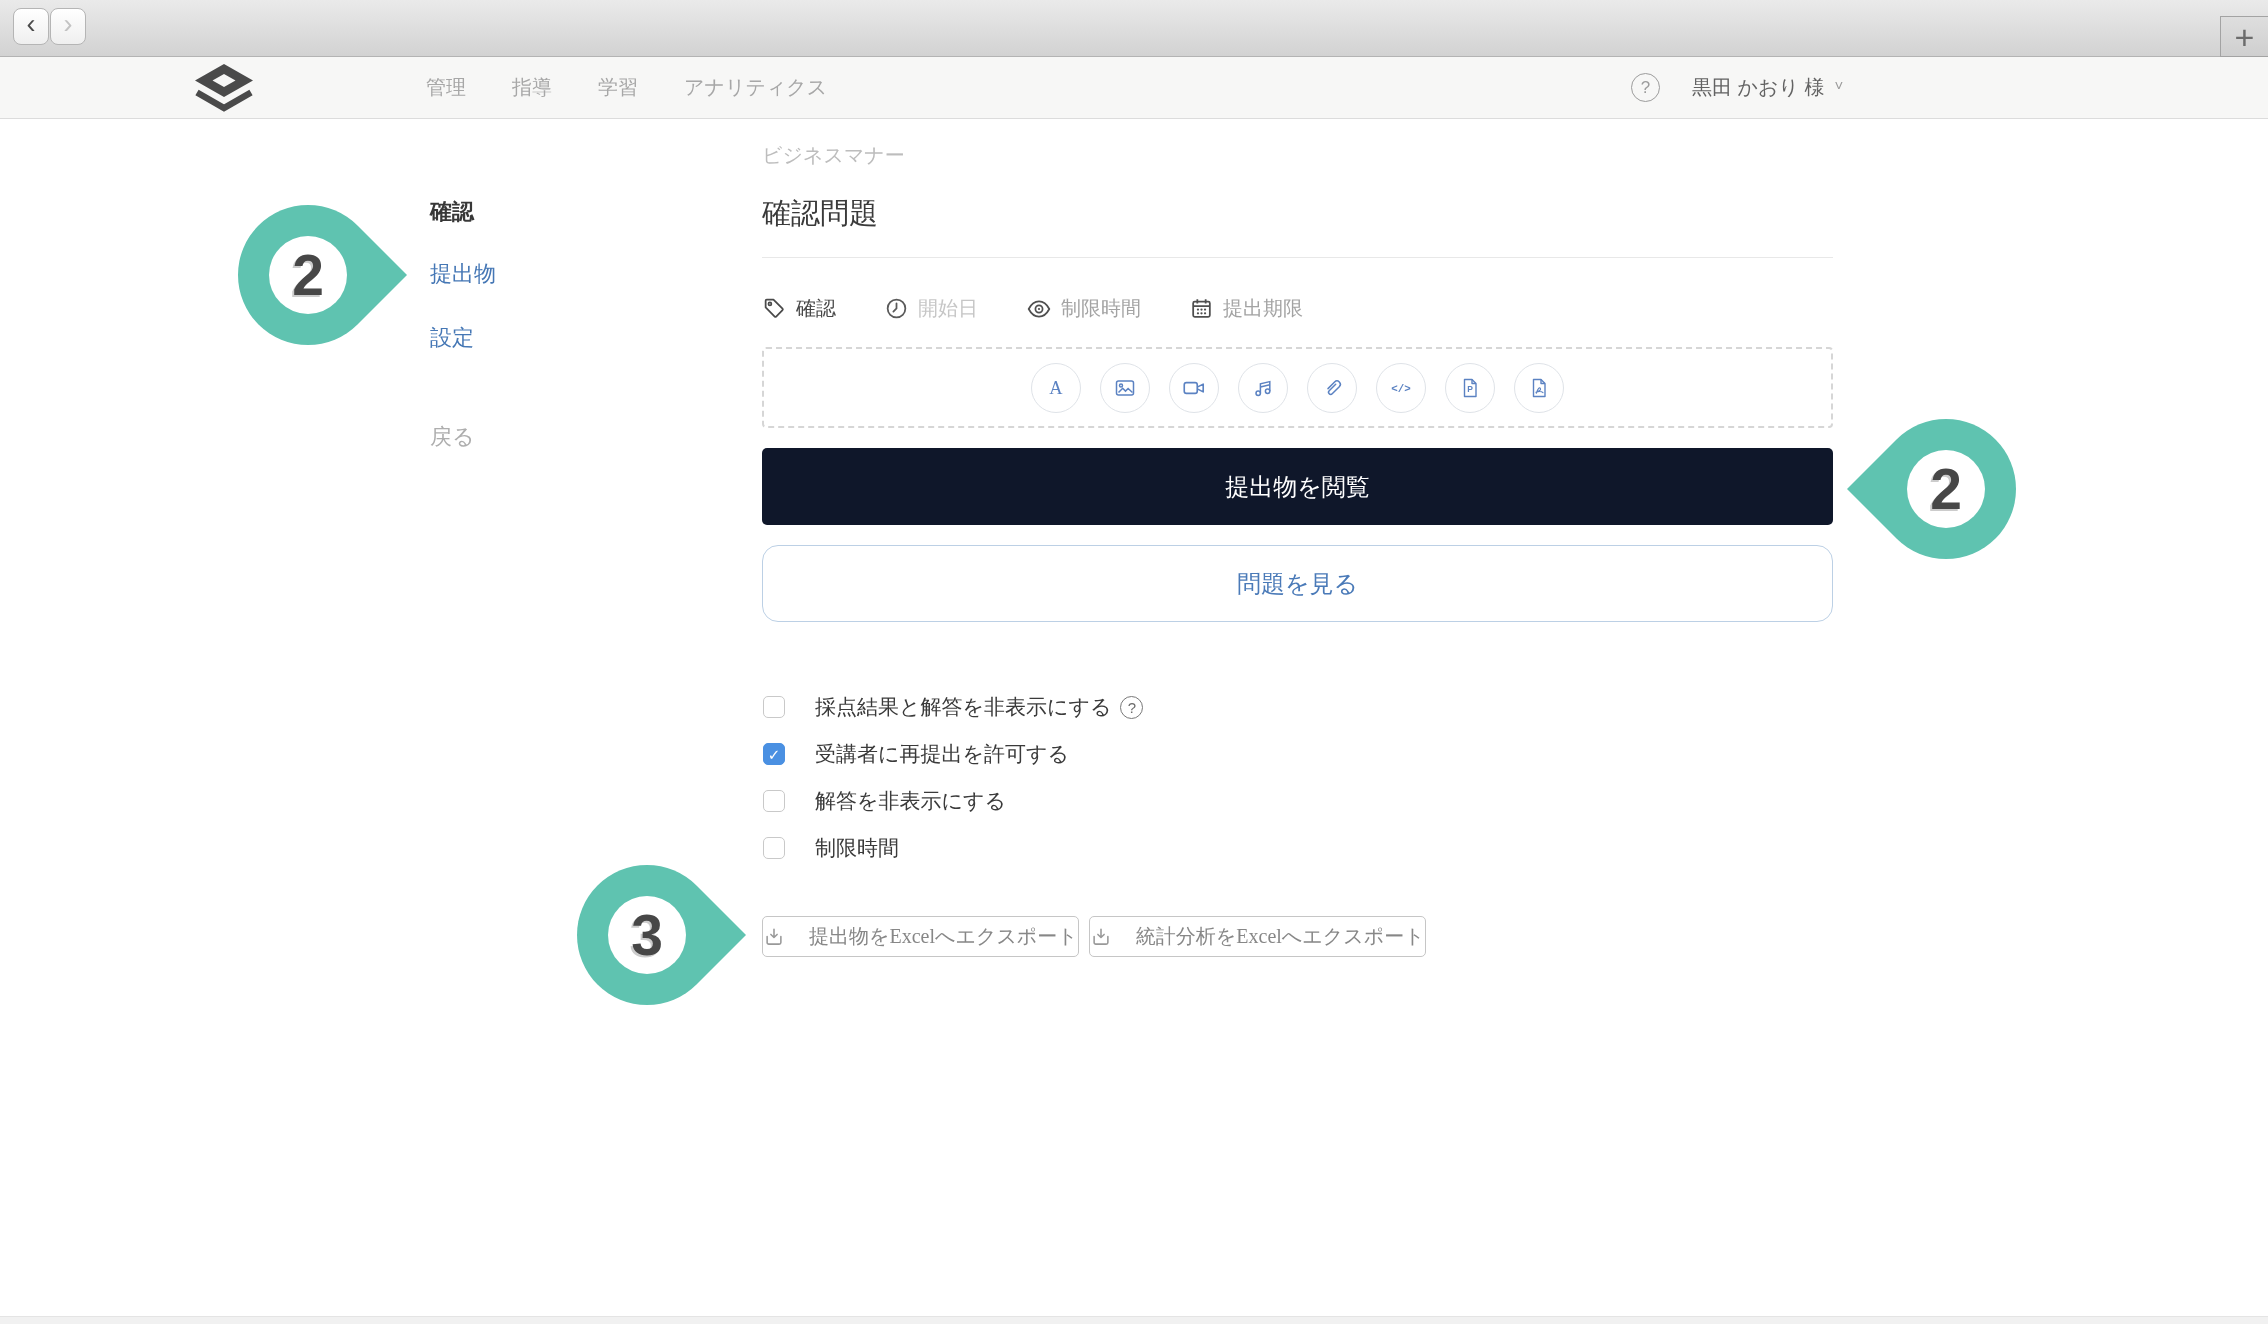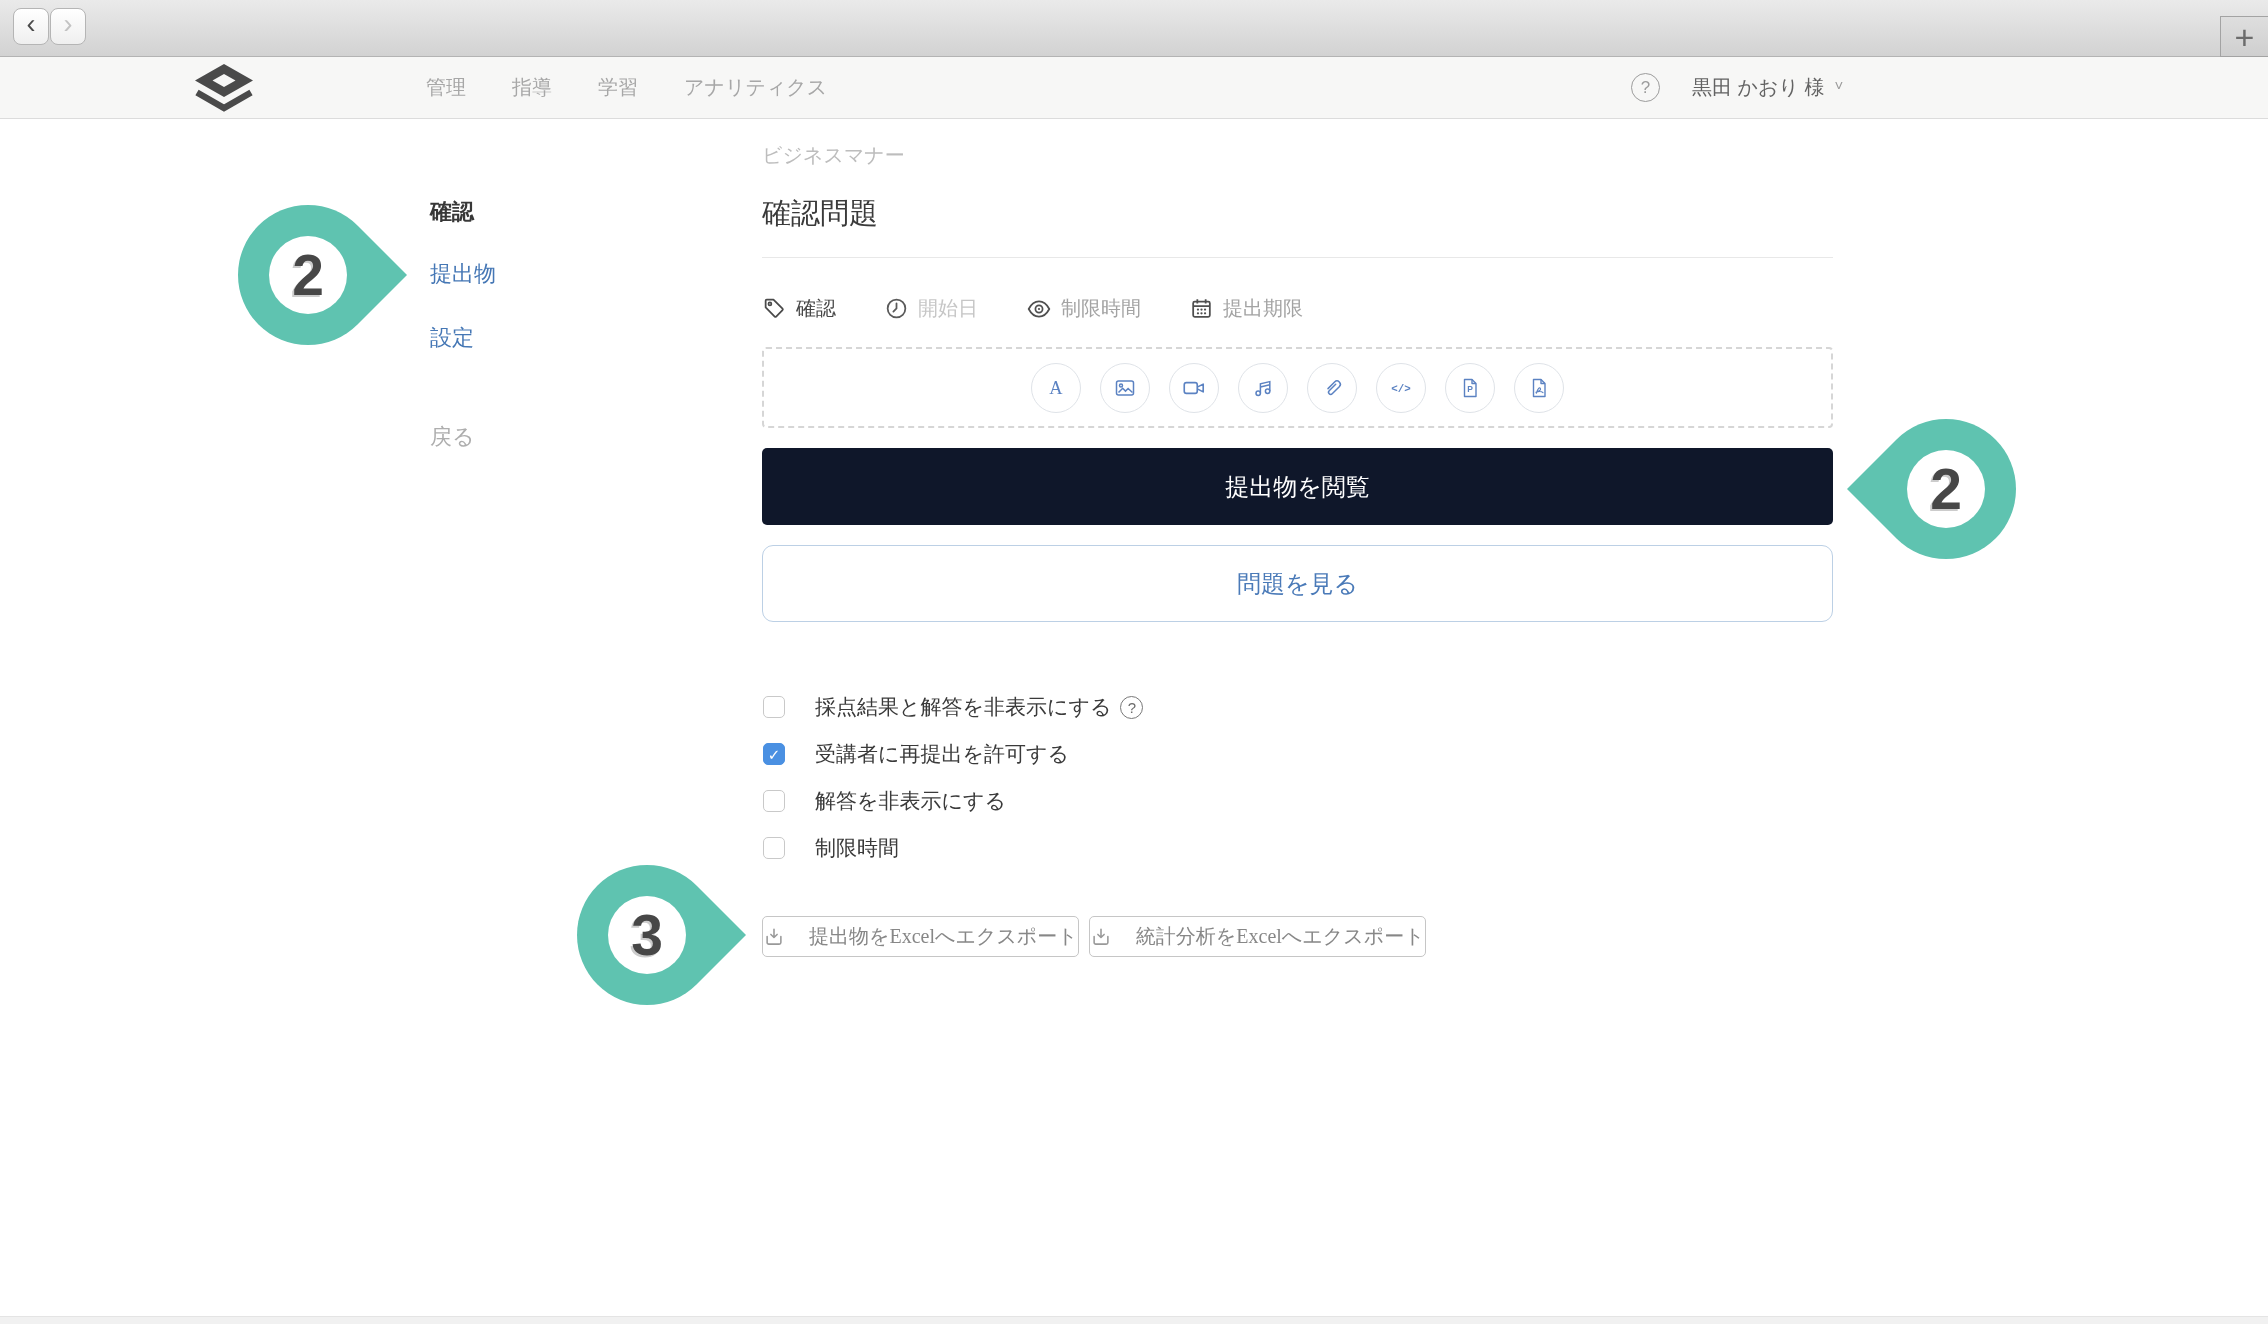--- a/index.html
+++ b/index.html
@@ -98,21 +98,21 @@
 
   .btn-primary {
     position:absolute; left:0; top:448px; width:1071px; height:77px;
     background:#0f172a; border:none; border-radius:5px;
     color:#ffffff; font-size:24px; cursor:pointer;
     display:flex; align-items:center; justify-content:center;
     font-family:inherit;
   }
   .btn-secondary {
     position:absolute; left:0; top:545px; width:1071px; height:77px;
-    background:#ffffff; border:1px solid #bcd0e5; border-radius:11px;
+    background:#ffffff; border:1px solid #bcd0e5; border-radius:16px;
     color:#4a7ab8; font-size:24px; cursor:pointer;
     display:flex; align-items:center; justify-content:center;
     font-family:inherit;
   }
 
   .options { position:absolute; left:1px; top:694px; width:700px; }
   .opt-row { position:absolute; left:0; display:flex; align-items:center; height:26px; }
   .opt-row:nth-child(1){ top:0; }
   .opt-row:nth-child(2){ top:47px; }
   .opt-row:nth-child(3){ top:94px; }

